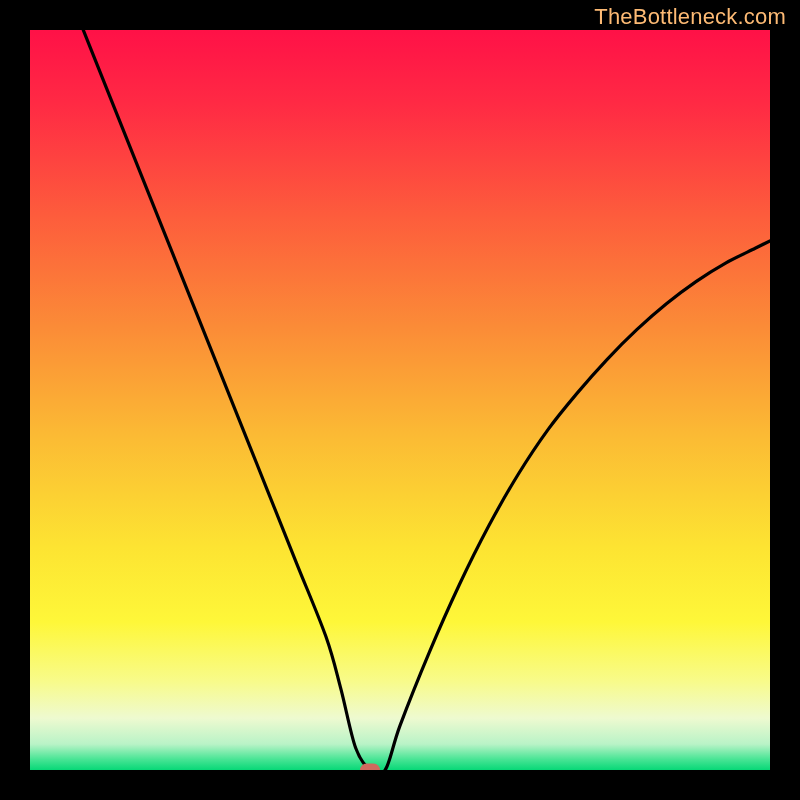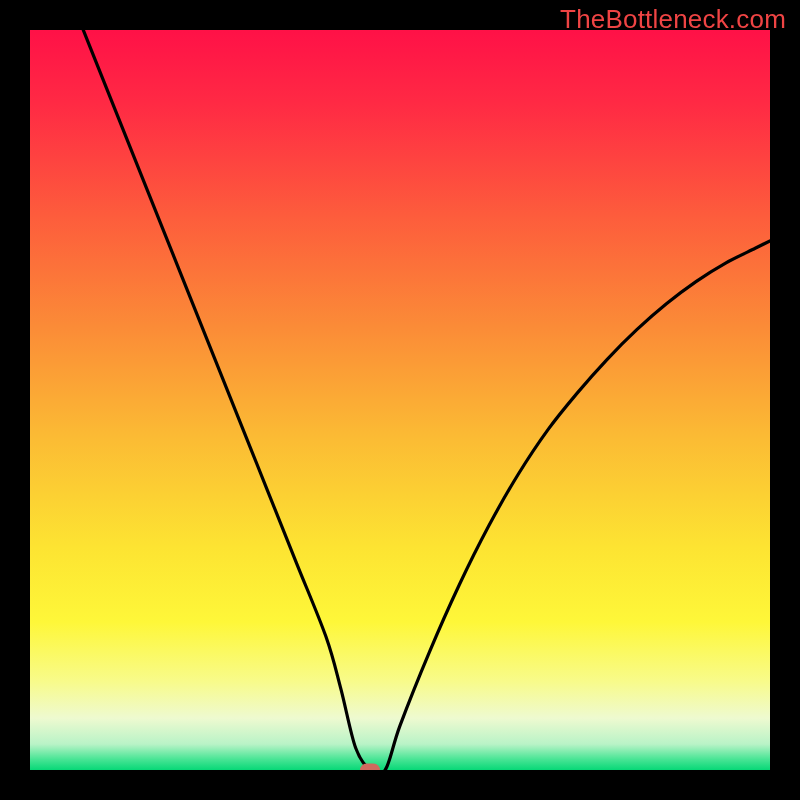--- a/index.html
+++ b/index.html
@@ -39,22 +39,22 @@
     left: 0;
     top: 0;
     width: 740px;
     height: 740px;
     overflow: visible;
   }
   .watermark {
     position: absolute;
     top: 4px;
     right: 14px;
-    color: #ef4444;
-    font-size: 26px;
+    color: #fdba74;
+    font-size: 22px;
     font-weight: 500;
     letter-spacing: 0.2px;
     user-select: none;
   }
   .marker {
     position: absolute;
     width: 20px;
     height: 13px;
     border-radius: 7px;
     transform: translate(-50%, -50%);

